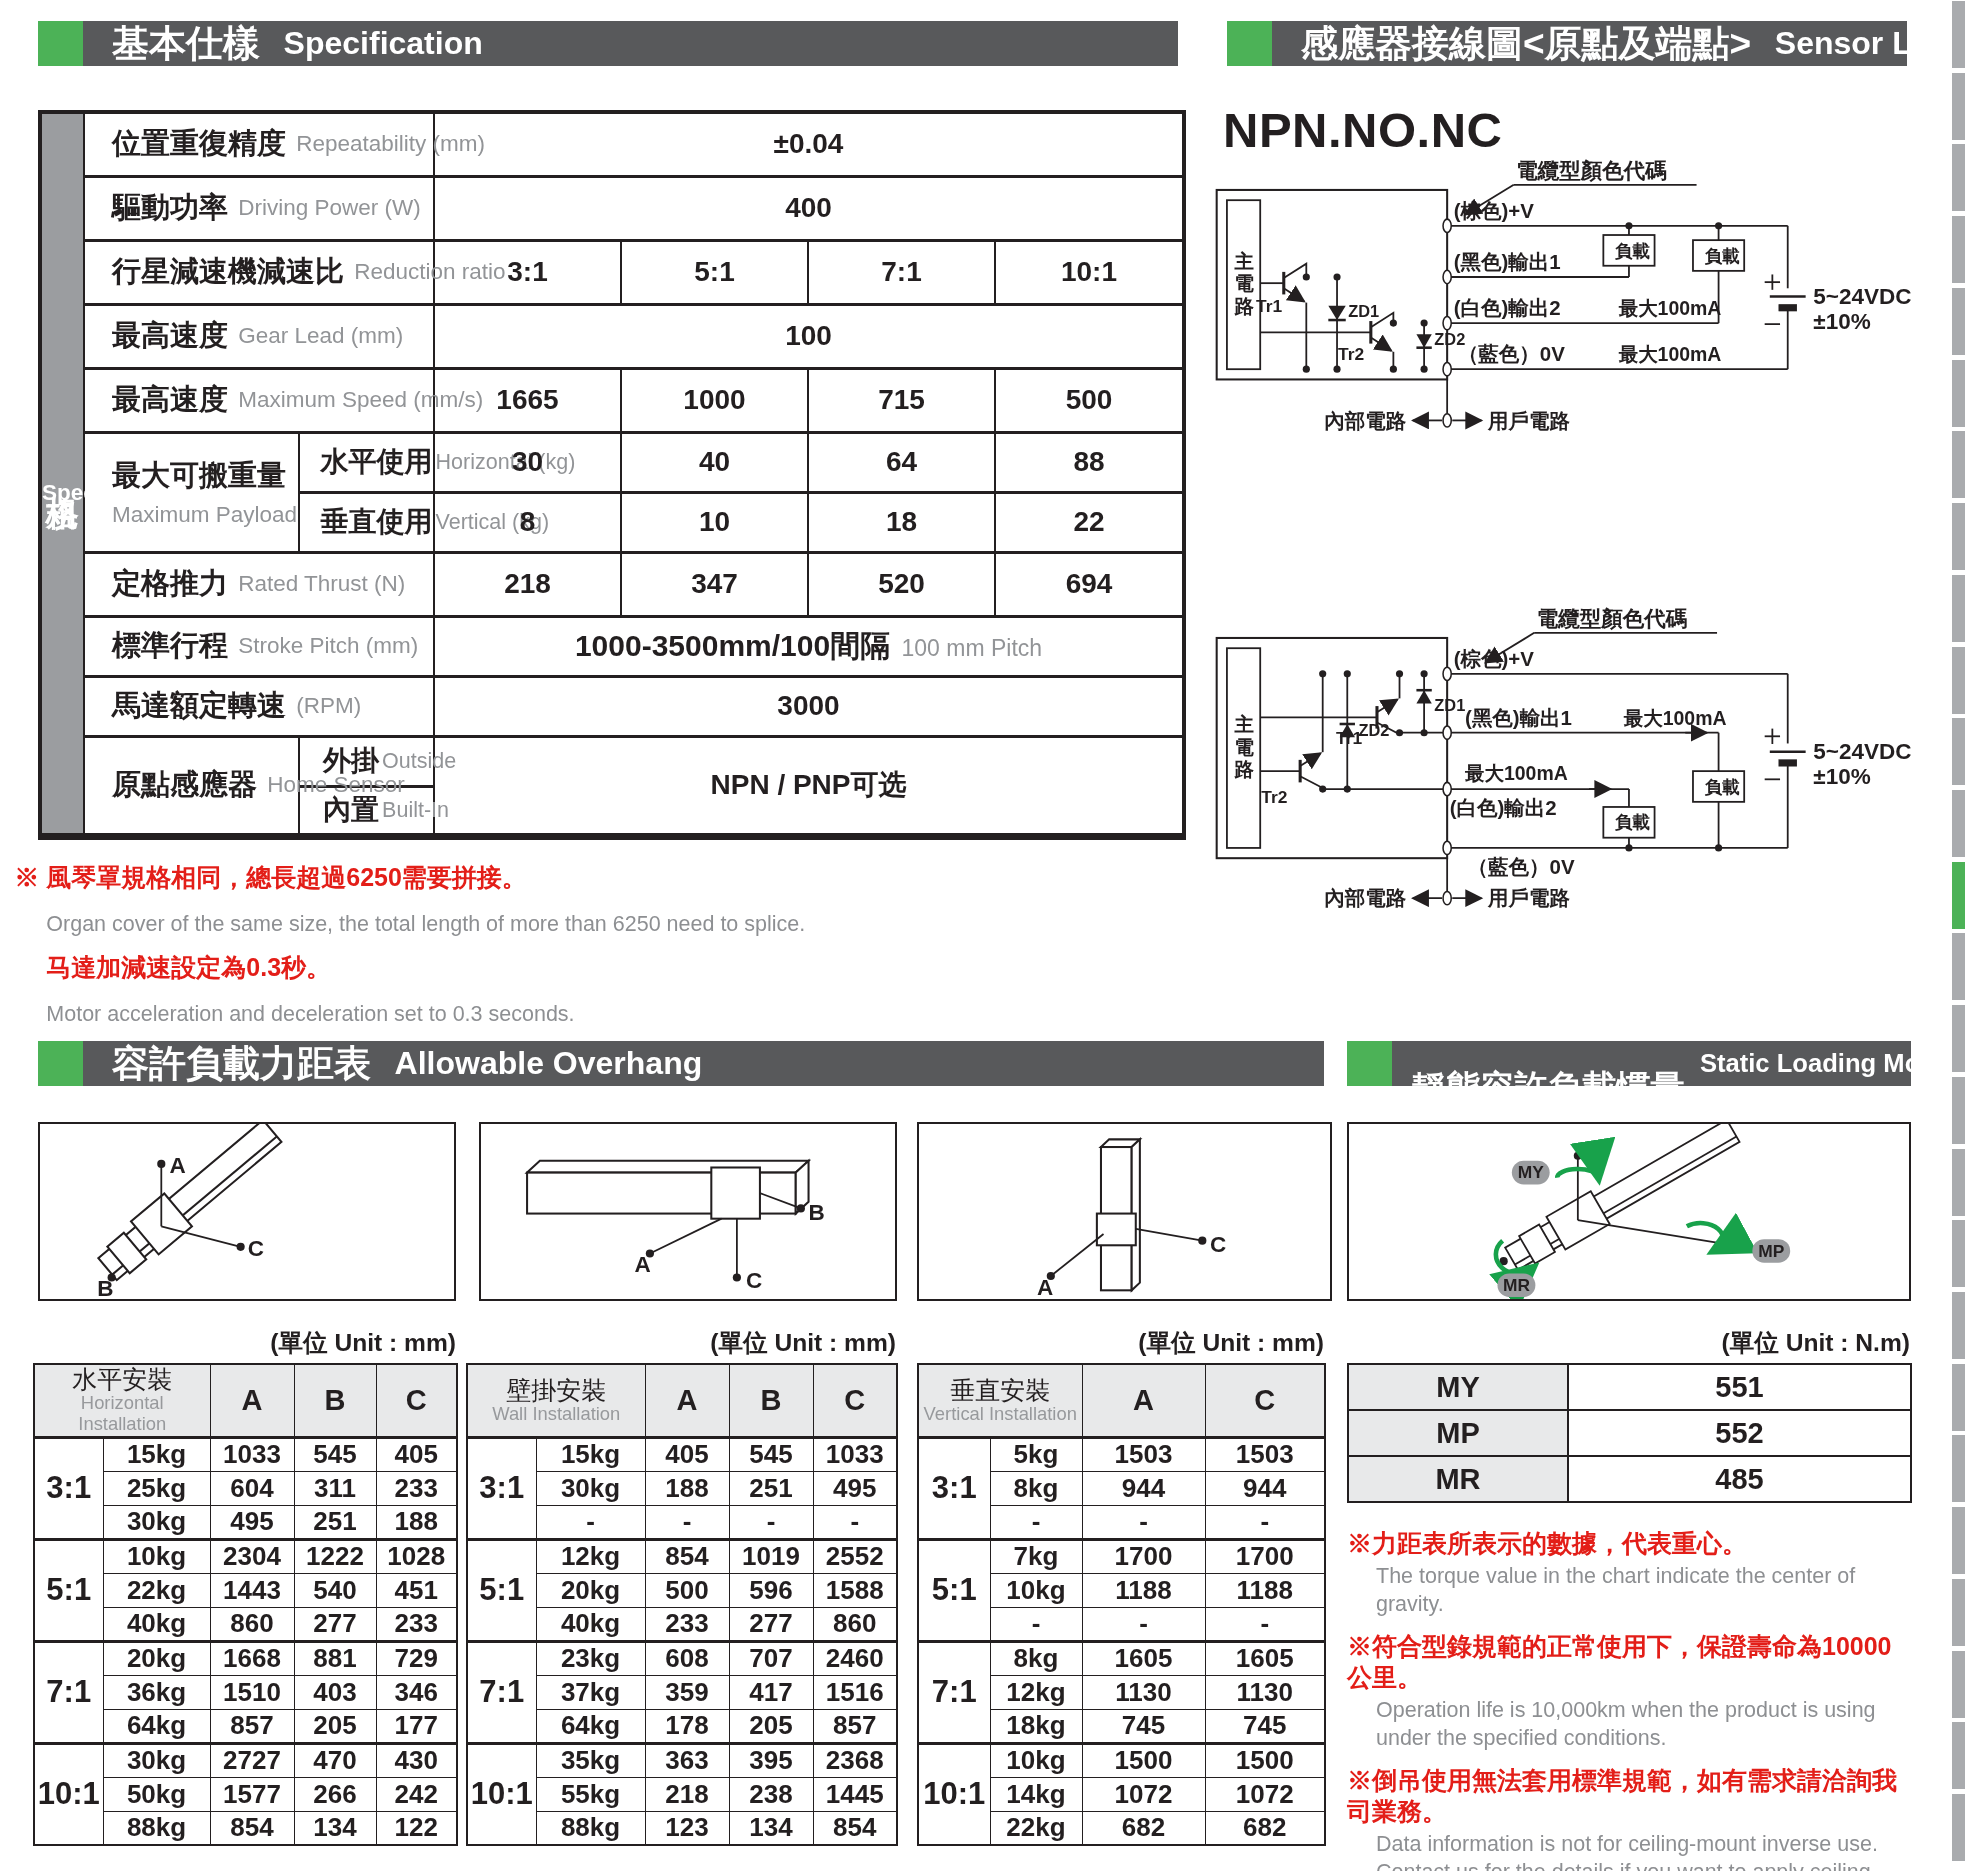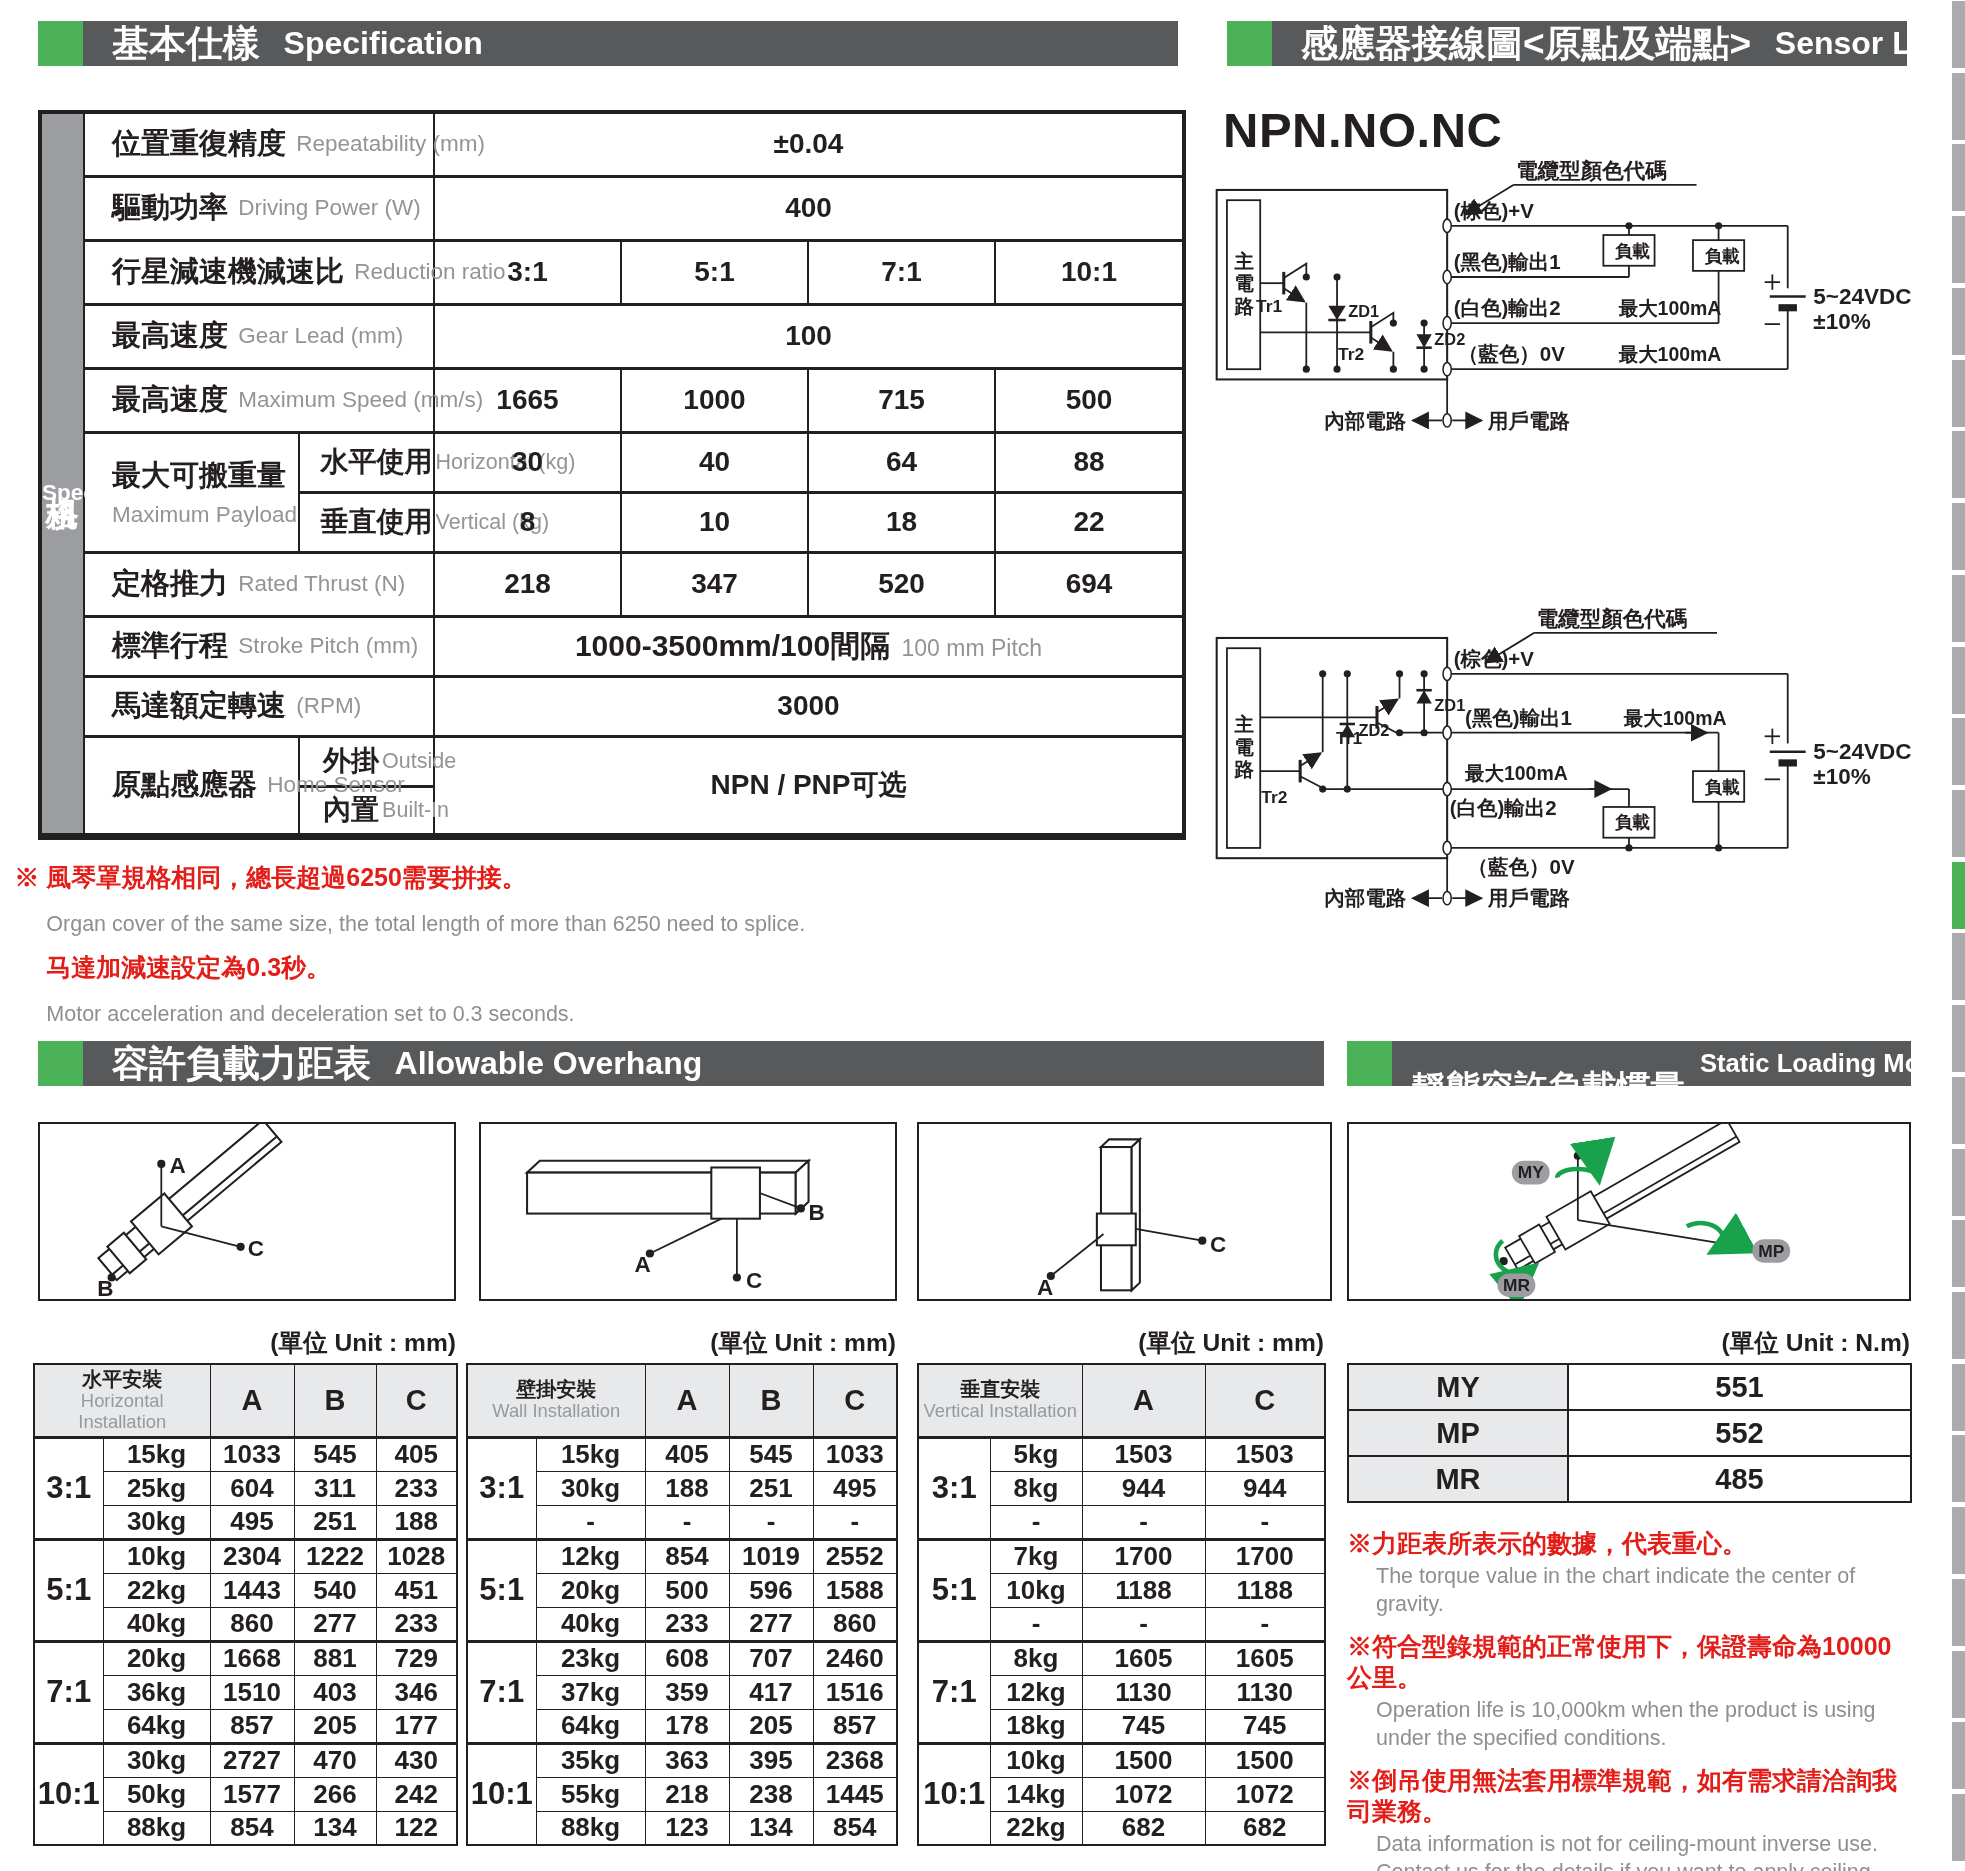--- a/index.html
+++ b/index.html
@@ -67,21 +67,21 @@
   .dlab { font-size:44px; font-weight:bold; }
 
   
   .unit { position:absolute; top:1326px; font-size:24.6px; font-weight:bold; text-align:right; width:307px; white-space:nowrap; }
 
   
   table.otab { position:absolute; top:1363px; border-collapse:collapse; table-layout:fixed; background:#fff; border:2.6px solid #231F20; }
   .otab th, .otab td { border:1.5px solid #231F20; padding:0; text-align:center; vertical-align:middle; }
   .otab thead th { height:73px; background:#E8E9EA; }
   .otab thead th.ocol { font-size:29px; font-weight:bold; }
-  .ozh { font-size:20px; font-weight:bold; line-height:1.05; }
+  .ozh { font-size:25px; font-weight:normal; line-height:1.05; }
   .oen { font-size:18.4px; color:#97999C; font-weight:normal; line-height:1.15; }
   .otab tbody td { height:34px; }
   .oratio { font-size:31px; font-weight:bold; }
   .ow, .ov { font-size:26px; font-weight:bold; }
   .otab tbody tr.gstart td { border-top-width:3.1px; }
 
   
   table.mtab { position:absolute; left:1347px; top:1363px; width:564px; border-collapse:collapse; table-layout:fixed; border:2.6px solid #231F20; }
   .mtab td { border:2px solid #231F20; height:46px; text-align:center; vertical-align:middle; font-size:29px; font-weight:bold; }
   td.mlbl { background:#E8E9EA; }

